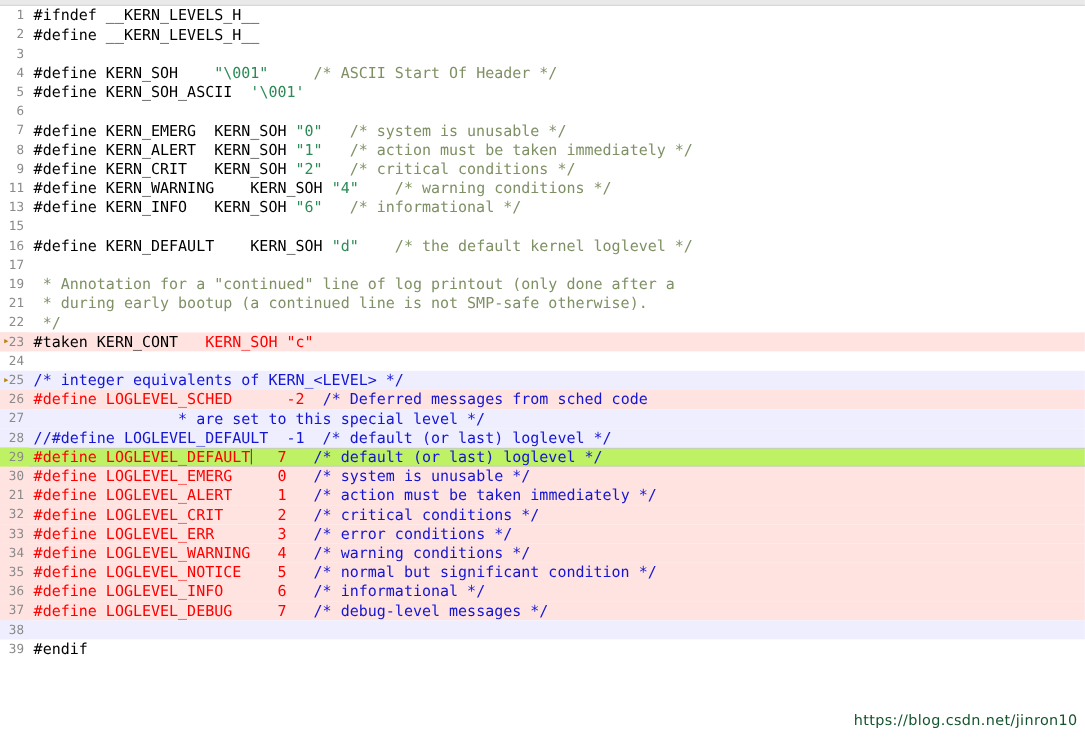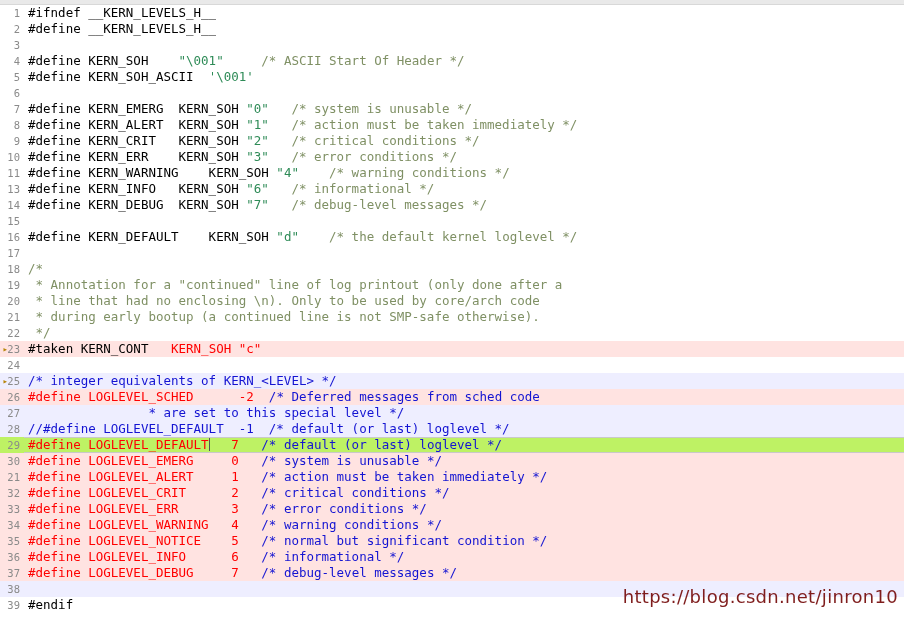--- a/index.html
+++ b/index.html
@@ -88,22 +88,22 @@
     border-left: 1px solid #555;
     height: 13px;
     vertical-align: -2px;
     margin: 0 -1px 0 0;
   }
 
   .watermark {
     position: absolute;
     right: 6px;
     bottom: 18px;
-    color: #7f1d1d;
-    font-size: 18px;
+    color: #14532d;
+    font-size: 12px;
     font-family: "DejaVu Sans", "Liberation Sans", sans-serif;
     letter-spacing: 0.3px;
     user-select: none;
     pointer-events: none;
   }
 </style>
 </head>
 <body>
 
 <div id="editor">
@@ -111,30 +111,26 @@
   <div class="code-area" id="code-area">
       <div class="line bg-white"><div class="gutter"><span>1</span></div><div class="content"><span class="t-plain">#ifndef __KERN_LEVELS_H__</span></div></div>
       <div class="line bg-white"><div class="gutter"><span>2</span></div><div class="content"><span class="t-plain">#define __KERN_LEVELS_H__</span></div></div>
       <div class="line bg-white"><div class="gutter"><span>3</span></div><div class="content"><span class="t-plain"></span></div></div>
       <div class="line bg-white"><div class="gutter"><span>4</span></div><div class="content"><span class="t-plain">#define KERN_SOH    </span><span class="t-str">"\001"</span><span class="t-plain">     </span><span class="t-cmt">/* ASCII Start Of Header */</span></div></div>
       <div class="line bg-white"><div class="gutter"><span>5</span></div><div class="content"><span class="t-plain">#define KERN_SOH_ASCII  </span><span class="t-str">'\001'</span></div></div>
       <div class="line bg-white"><div class="gutter"><span>6</span></div><div class="content"><span class="t-plain"></span></div></div>
       <div class="line bg-white"><div class="gutter"><span>7</span></div><div class="content"><span class="t-plain">#define KERN_EMERG  KERN_SOH </span><span class="t-str">"0"</span><span class="t-plain">   </span><span class="t-cmt">/* system is unusable */</span></div></div>
       <div class="line bg-white"><div class="gutter"><span>8</span></div><div class="content"><span class="t-plain">#define KERN_ALERT  KERN_SOH </span><span class="t-str">"1"</span><span class="t-plain">   </span><span class="t-cmt">/* action must be taken immediately */</span></div></div>
       <div class="line bg-white"><div class="gutter"><span>9</span></div><div class="content"><span class="t-plain">#define KERN_CRIT   KERN_SOH </span><span class="t-str">"2"</span><span class="t-plain">   </span><span class="t-cmt">/* critical conditions */</span></div></div>
-      <div class="line bg-white"><div class="gutter"><span>10</span></div><div class="content"><span class="t-plain">#define KERN_ERR    KERN_SOH </span><span class="t-str">"3"</span><span class="t-plain">   </span><span class="t-cmt">/* error conditions */</span></div></div>
       <div class="line bg-white"><div class="gutter"><span>11</span></div><div class="content"><span class="t-plain">#define KERN_WARNING    KERN_SOH </span><span class="t-str">"4"</span><span class="t-plain">    </span><span class="t-cmt">/* warning conditions */</span></div></div>
       <div class="line bg-white"><div class="gutter"><span>13</span></div><div class="content"><span class="t-plain">#define KERN_INFO   KERN_SOH </span><span class="t-str">"6"</span><span class="t-plain">   </span><span class="t-cmt">/* informational */</span></div></div>
-      <div class="line bg-white"><div class="gutter"><span>14</span></div><div class="content"><span class="t-plain">#define KERN_DEBUG  KERN_SOH </span><span class="t-str">"7"</span><span class="t-plain">   </span><span class="t-cmt">/* debug-level messages */</span></div></div>
       <div class="line bg-white"><div class="gutter"><span>15</span></div><div class="content"><span class="t-plain"></span></div></div>
       <div class="line bg-white"><div class="gutter"><span>16</span></div><div class="content"><span class="t-plain">#define KERN_DEFAULT    KERN_SOH </span><span class="t-str">"d"</span><span class="t-plain">    </span><span class="t-cmt">/* the default kernel loglevel */</span></div></div>
       <div class="line bg-white"><div class="gutter"><span>17</span></div><div class="content"><span class="t-plain"></span></div></div>
-      <div class="line bg-white"><div class="gutter"><span>18</span></div><div class="content"><span class="t-cmt">/*</span></div></div>
       <div class="line bg-white"><div class="gutter"><span>19</span></div><div class="content"><span class="t-cmt"> * Annotation for a "continued" line of log printout (only done after a</span></div></div>
-      <div class="line bg-white"><div class="gutter"><span>20</span></div><div class="content"><span class="t-cmt"> * line that had no enclosing \n). Only to be used by core/arch code</span></div></div>
       <div class="line bg-white"><div class="gutter"><span>21</span></div><div class="content"><span class="t-cmt"> * during early bootup (a continued line is not SMP-safe otherwise).</span></div></div>
       <div class="line bg-white"><div class="gutter"><span>22</span></div><div class="content"><span class="t-cmt"> */</span></div></div>
       <div class="line bg-pink"><div class="gutter"><span class="marker">▸</span><span>23</span></div><div class="content"><span class="t-plain">#taken KERN_CONT   </span><span class="t-red">KERN_SOH "c"</span></div></div>
       <div class="line bg-white"><div class="gutter"><span>24</span></div><div class="content"><span class="t-plain"></span></div></div>
       <div class="line bg-lav"><div class="gutter"><span class="marker">▸</span><span>25</span></div><div class="content"><span class="t-blue">/* integer equivalents of KERN_&lt;LEVEL&gt; */</span></div></div>
       <div class="line bg-pink"><div class="gutter"><span>26</span></div><div class="content"><span class="t-red">#define LOGLEVEL_SCHED</span><span class="t-plain">      </span><span class="t-red">-2</span><span class="t-plain">  </span><span class="t-blue">/* Deferred messages from sched code</span></div></div>
       <div class="line bg-lav"><div class="gutter"><span>27</span></div><div class="content"><span class="t-plain">                </span><span class="t-blue">* are set to this special level */</span></div></div>
       <div class="line bg-lav"><div class="gutter"><span>28</span></div><div class="content"><span class="t-blue">//#define LOGLEVEL_DEFAULT  -1  /* default (or last) loglevel */</span></div></div>
       <div class="line bg-cur"><div class="gutter"><span>29</span></div><div class="content"><span class="t-red">#define LOGLEVEL_DEFAULT</span><span class="cursor"></span><span class="t-plain">   </span><span class="t-red">7</span><span class="t-plain">   </span><span class="t-blue">/* default (or last) loglevel */</span></div></div>
       <div class="line bg-pink"><div class="gutter"><span>30</span></div><div class="content"><span class="t-red">#define LOGLEVEL_EMERG</span><span class="t-plain">     </span><span class="t-red">0</span><span class="t-plain">   </span><span class="t-blue">/* system is unusable */</span></div></div>

